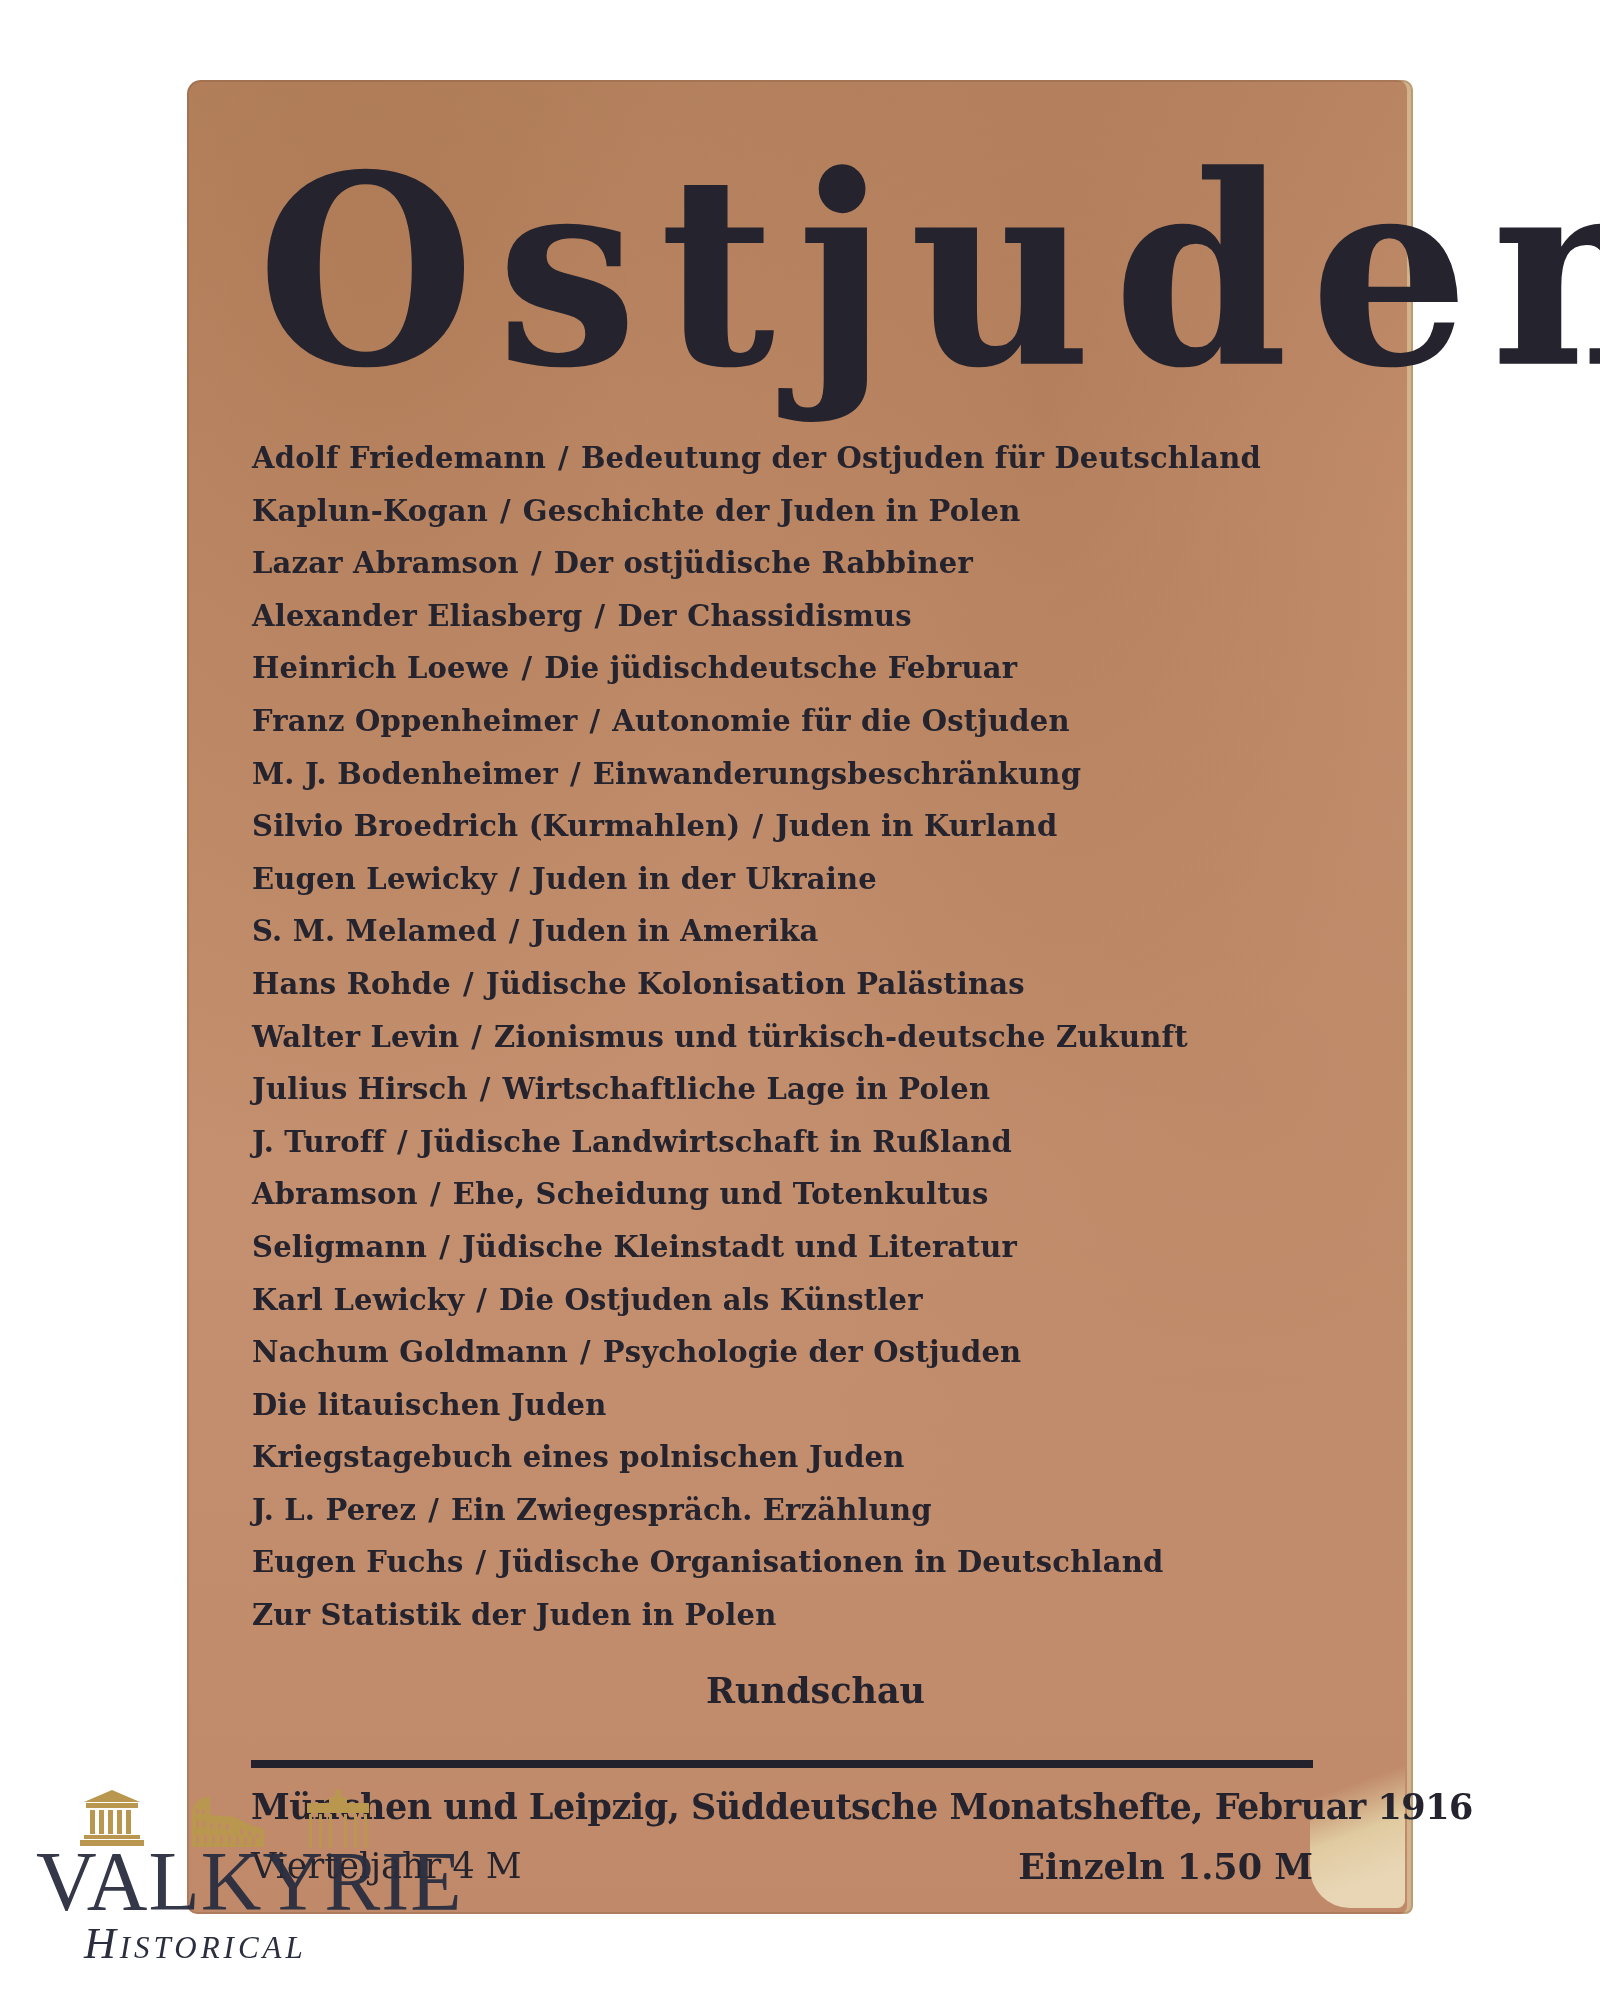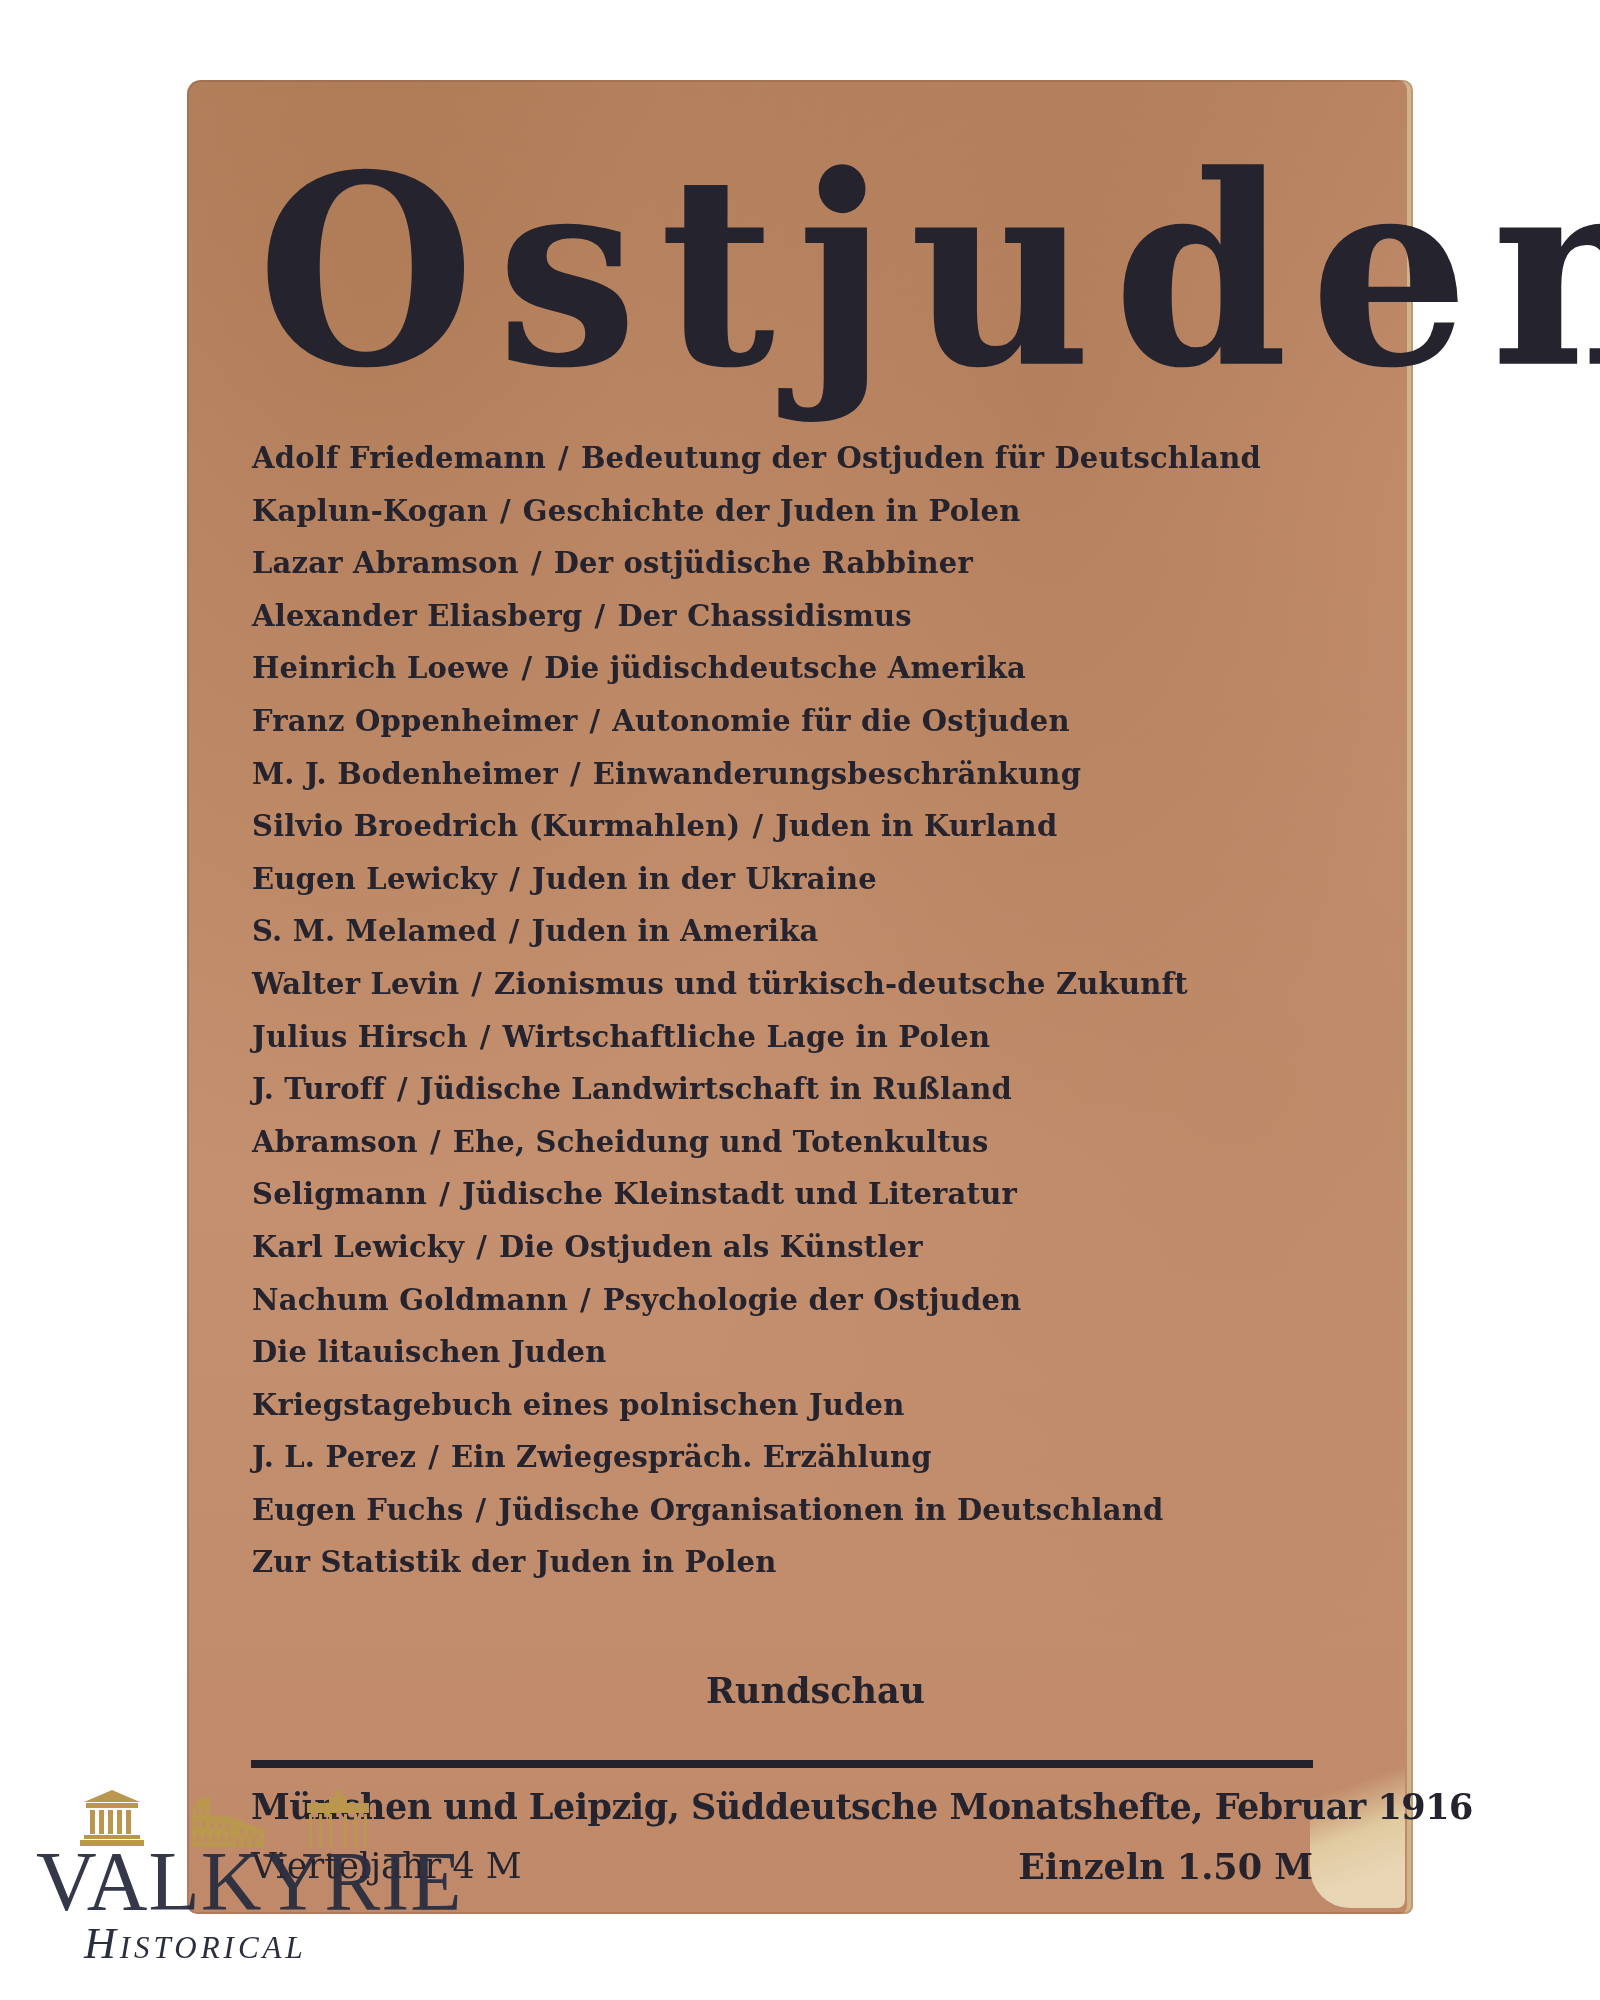--- a/index.html
+++ b/index.html
@@ -82,26 +82,27 @@
 <div class="cover">
   <div class="stain"></div>
 
   <div class="title ink">Ostjuden</div>
 
   <ul class="contents ink">
     <li><span>Adolf Friedemann</span><span class="sep">/</span><span>Bedeutung der Ostjuden für Deutschland</span></li>
     <li><span>Kaplun-Kogan</span><span class="sep">/</span><span>Geschichte der Juden in Polen</span></li>
     <li><span>Lazar Abramson</span><span class="sep">/</span><span>Der ostjüdische Rabbiner</span></li>
     <li><span>Alexander Eliasberg</span><span class="sep">/</span><span>Der Chassidismus</span></li>
-    <li><span>Heinrich Loewe</span><span class="sep">/</span><span>Die jüdischdeutsche Amerika</span></li>
+    <li><span>Heinrich Loewe</span><span class="sep">/</span><span>Die jüdischdeutsche Februar</span></li>
     <li><span>Franz Oppenheimer</span><span class="sep">/</span><span>Autonomie für die Ostjuden</span></li>
     <li><span>M. J. Bodenheimer</span><span class="sep">/</span><span>Einwanderungsbeschränkung</span></li>
     <li><span>Silvio Broedrich (Kurmahlen)</span><span class="sep">/</span><span>Juden in Kurland</span></li>
     <li><span>Eugen Lewicky</span><span class="sep">/</span><span>Juden in der Ukraine</span></li>
     <li><span>S. M. Melamed</span><span class="sep">/</span><span>Juden in Amerika</span></li>
+    <li><span>Hans Rohde</span><span class="sep">/</span><span>Jüdische Kolonisation Palästinas</span></li>
     <li><span>Walter Levin</span><span class="sep">/</span><span>Zionismus und türkisch-deutsche Zukunft</span></li>
     <li><span>Julius Hirsch</span><span class="sep">/</span><span>Wirtschaftliche Lage in Polen</span></li>
     <li><span>J. Turoff</span><span class="sep">/</span><span>Jüdische Landwirtschaft in Rußland</span></li>
     <li><span>Abramson</span><span class="sep">/</span><span>Ehe, Scheidung und Totenkultus</span></li>
     <li><span>Seligmann</span><span class="sep">/</span><span>Jüdische Kleinstadt und Literatur</span></li>
     <li><span>Karl Lewicky</span><span class="sep">/</span><span>Die Ostjuden als Künstler</span></li>
     <li><span>Nachum Goldmann</span><span class="sep">/</span><span>Psychologie der Ostjuden</span></li>
     <li><span>Die litauischen Juden</span></li>
     <li><span>Kriegstagebuch eines polnischen Juden</span></li>
     <li><span>J. L. Perez</span><span class="sep">/</span><span>Ein Zwiegespräch. Erzählung</span></li>

